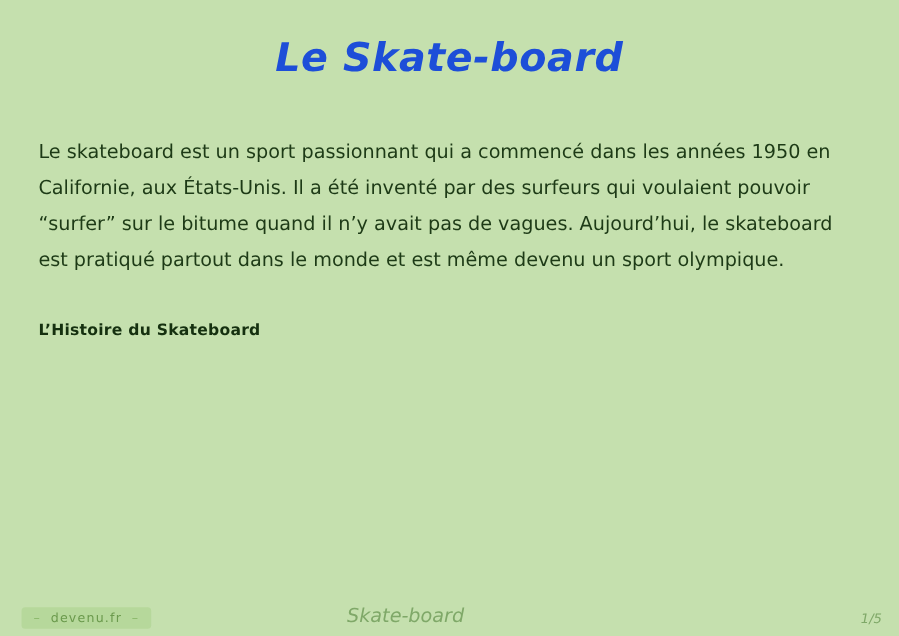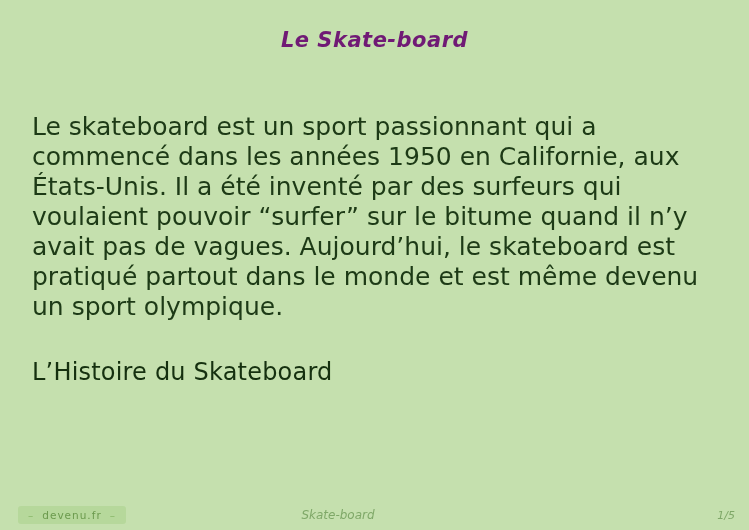--- a/index.html
+++ b/index.html
@@ -21,42 +21,42 @@
     height: 530px;
     box-sizing: border-box;
   }
   .title {
     position: absolute;
     top: 28px;
     left: 0;
     width: 749px;
     text-align: center;
     font-family: "DejaVu Sans", sans-serif;
-    font-size: 21px;
+    font-size: 33px;
     font-weight: bold;
     font-style: italic;
-    color: #701a75;
+    color: #1d4ed8;
     letter-spacing: 0.5px;
   }
   .content {
     position: absolute;
     top: 112px;
     left: 32px;
     width: 686px;
   }
   .para {
-    font-size: 25px;
+    font-size: 16px;
     line-height: 30px;
     color: #1d3a16;
     margin: 0 0 0 0;
     font-weight: 400;
   }
   .section-heading {
-    font-size: 24px;
-    font-weight: normal;
+    font-size: 13px;
+    font-weight: bold;
     color: #15300f;
     margin: 36px 0 14px 0;
     letter-spacing: 0.2px;
   }
   .footer {
     position: absolute;
     bottom: 0;
     left: 0;
     width: 749px;
     height: 28px;
@@ -78,21 +78,21 @@
   .badge .dash {
     color: #8ab86a;
     font-size: 10.5px;
   }
   .footer-center {
     position: absolute;
     left: 0;
     bottom: 8px;
     width: 676px;
     text-align: center;
-    font-size: 12px;
+    font-size: 16px;
     font-style: italic;
     color: #7fa868;
   }
   .footer-right {
     position: absolute;
     right: 14px;
     bottom: 8px;
     font-size: 11px;
     font-style: italic;
     color: #7fa868;

